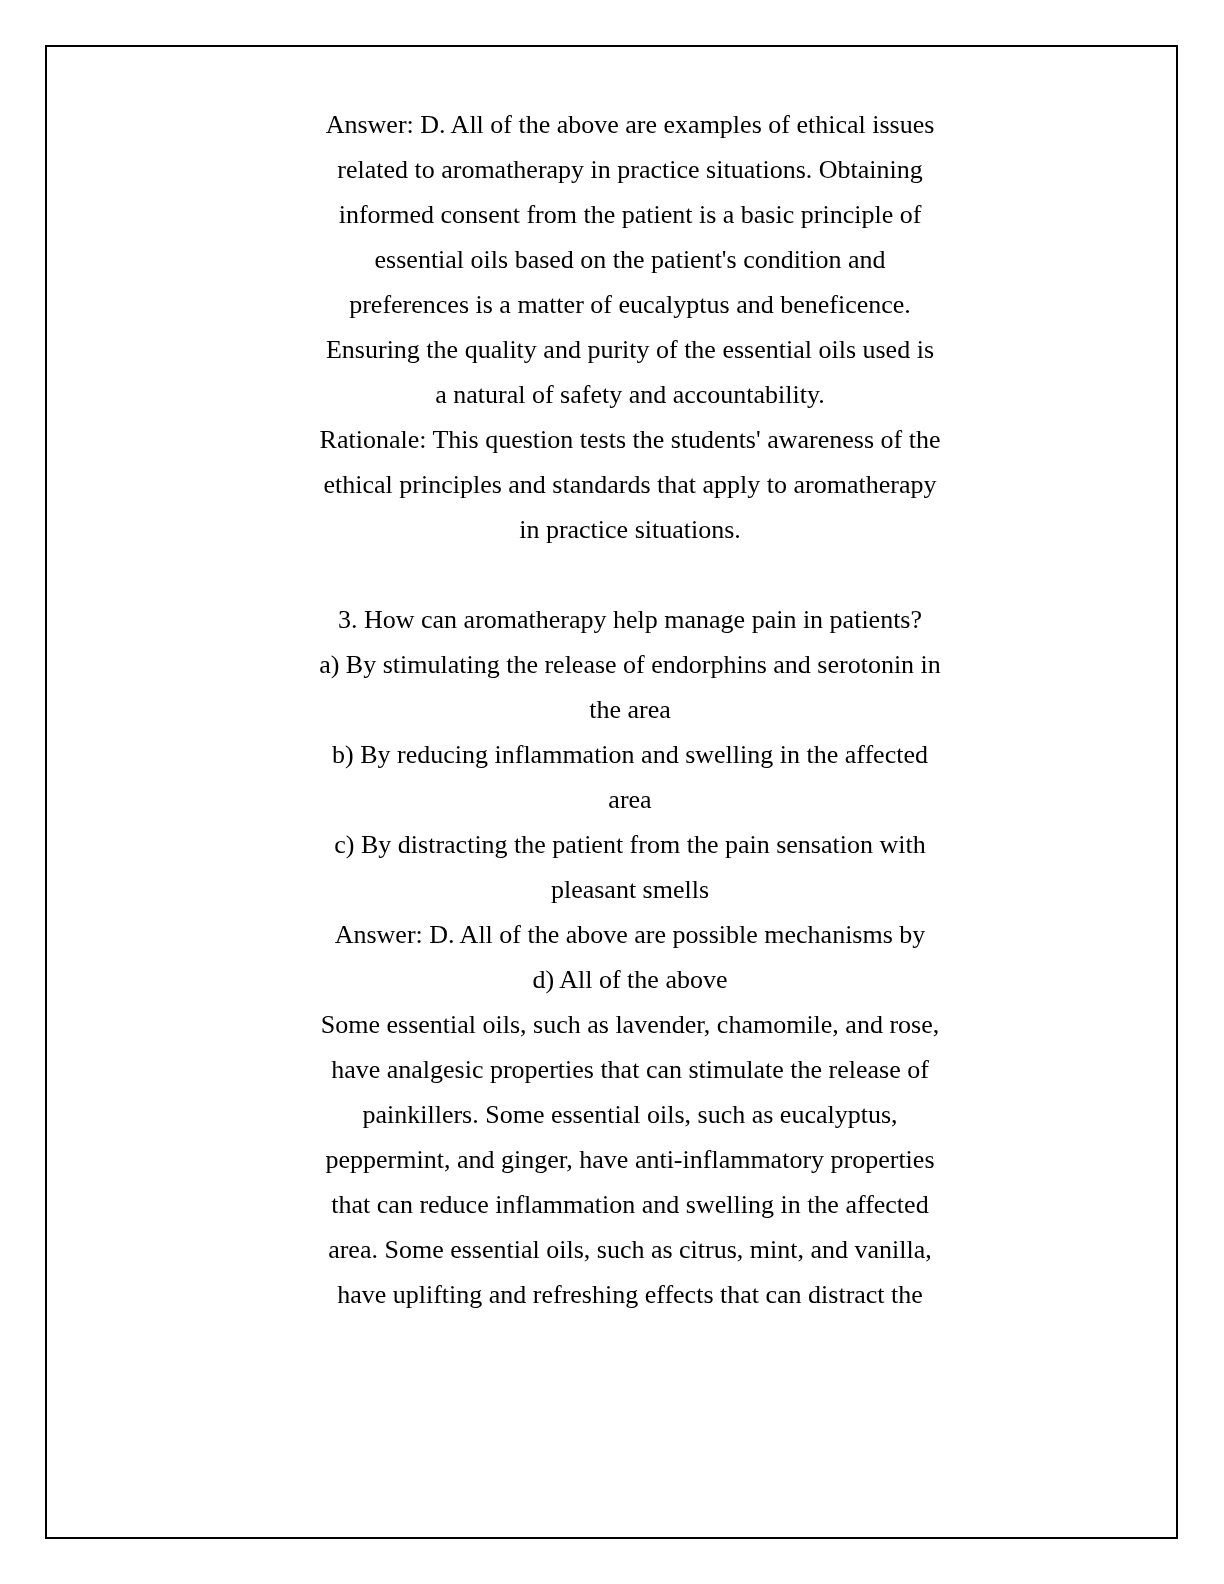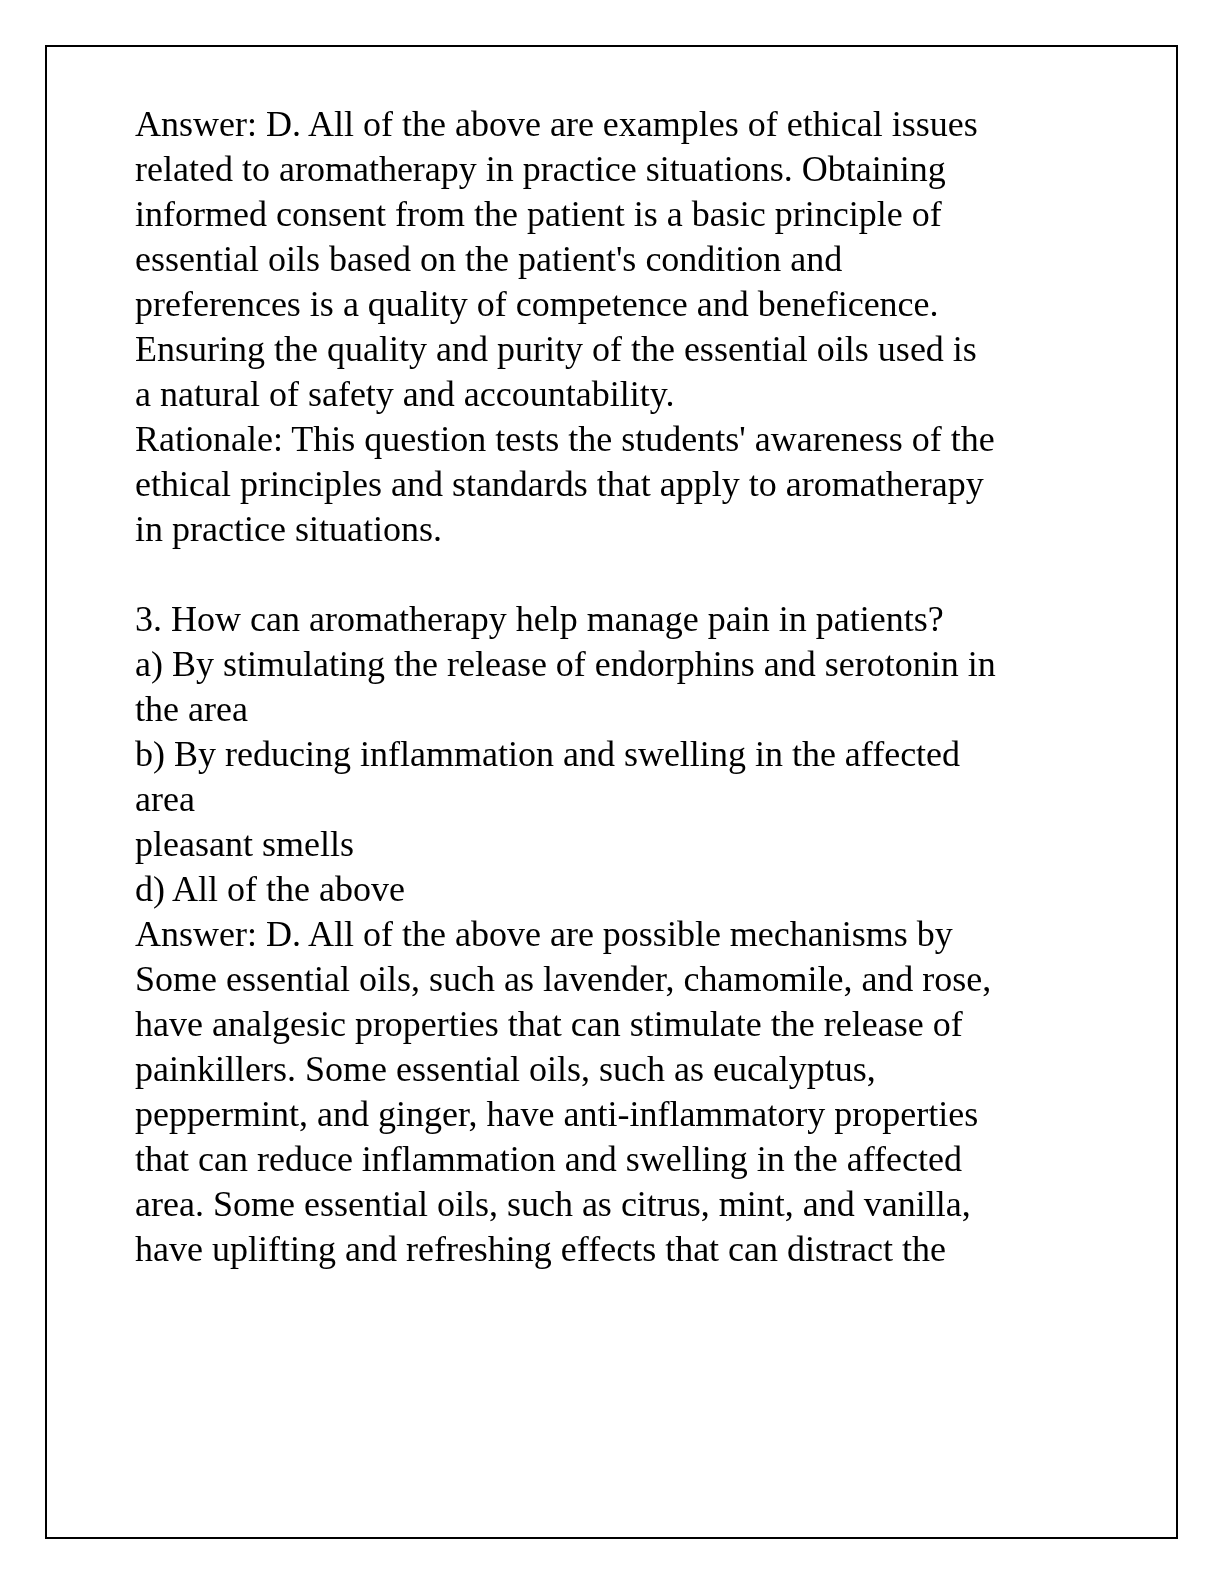--- a/index.html
+++ b/index.html
@@ -25,53 +25,55 @@
     border: 2px solid #000000;
     box-sizing: border-box;
   }
   .text-block {
     position: absolute;
     left: 88px;
     top: 55px;
     width: 990px;
   }
   .line {
-    font-size: 36px;
+    font-size: 26px;
     line-height: 45px;
     white-space: pre-wrap;
+    text-align: center;
   }
   .line.blank {
     height: 45px;
   }
 </style>
 </head>
 <body>
 
 <div class="page">
   <div class="page-border">
     <div class="text-block" id="text-block">
         <div class="line">Answer: D. All of the above are examples of ethical issues</div>
         <div class="line">related to aromatherapy in practice situations. Obtaining</div>
         <div class="line">informed consent from the patient is a basic principle of</div>
         <div class="line">essential oils based on the patient's condition and</div>
-        <div class="line">preferences is a quality of competence and beneficence.</div>
+        <div class="line">preferences is a matter of eucalyptus and beneficence.</div>
         <div class="line">Ensuring the quality and purity of the essential oils used is</div>
         <div class="line">a natural of safety and accountability.</div>
         <div class="line">Rationale: This question tests the students' awareness of the</div>
         <div class="line">ethical principles and standards that apply to aromatherapy</div>
         <div class="line">in practice situations.</div>
         <div class="line blank">&nbsp;</div>
         <div class="line">3. How can aromatherapy help manage pain in patients?</div>
         <div class="line">a) By stimulating the release of endorphins and serotonin in</div>
         <div class="line">the area</div>
         <div class="line">b) By reducing inflammation and swelling in the affected</div>
         <div class="line">area</div>
+        <div class="line">c) By distracting the patient from the pain sensation with</div>
         <div class="line">pleasant smells</div>
+        <div class="line">Answer: D. All of the above are possible mechanisms by</div>
         <div class="line">d) All of the above</div>
-        <div class="line">Answer: D. All of the above are possible mechanisms by</div>
         <div class="line">Some essential oils, such as lavender, chamomile, and rose,</div>
         <div class="line">have analgesic properties that can stimulate the release of</div>
         <div class="line">painkillers. Some essential oils, such as eucalyptus,</div>
         <div class="line">peppermint, and ginger, have anti-inflammatory properties</div>
         <div class="line">that can reduce inflammation and swelling in the affected</div>
         <div class="line">area. Some essential oils, such as citrus, mint, and vanilla,</div>
         <div class="line">have uplifting and refreshing effects that can distract the</div>
       </div>
   </div>
 </div>

